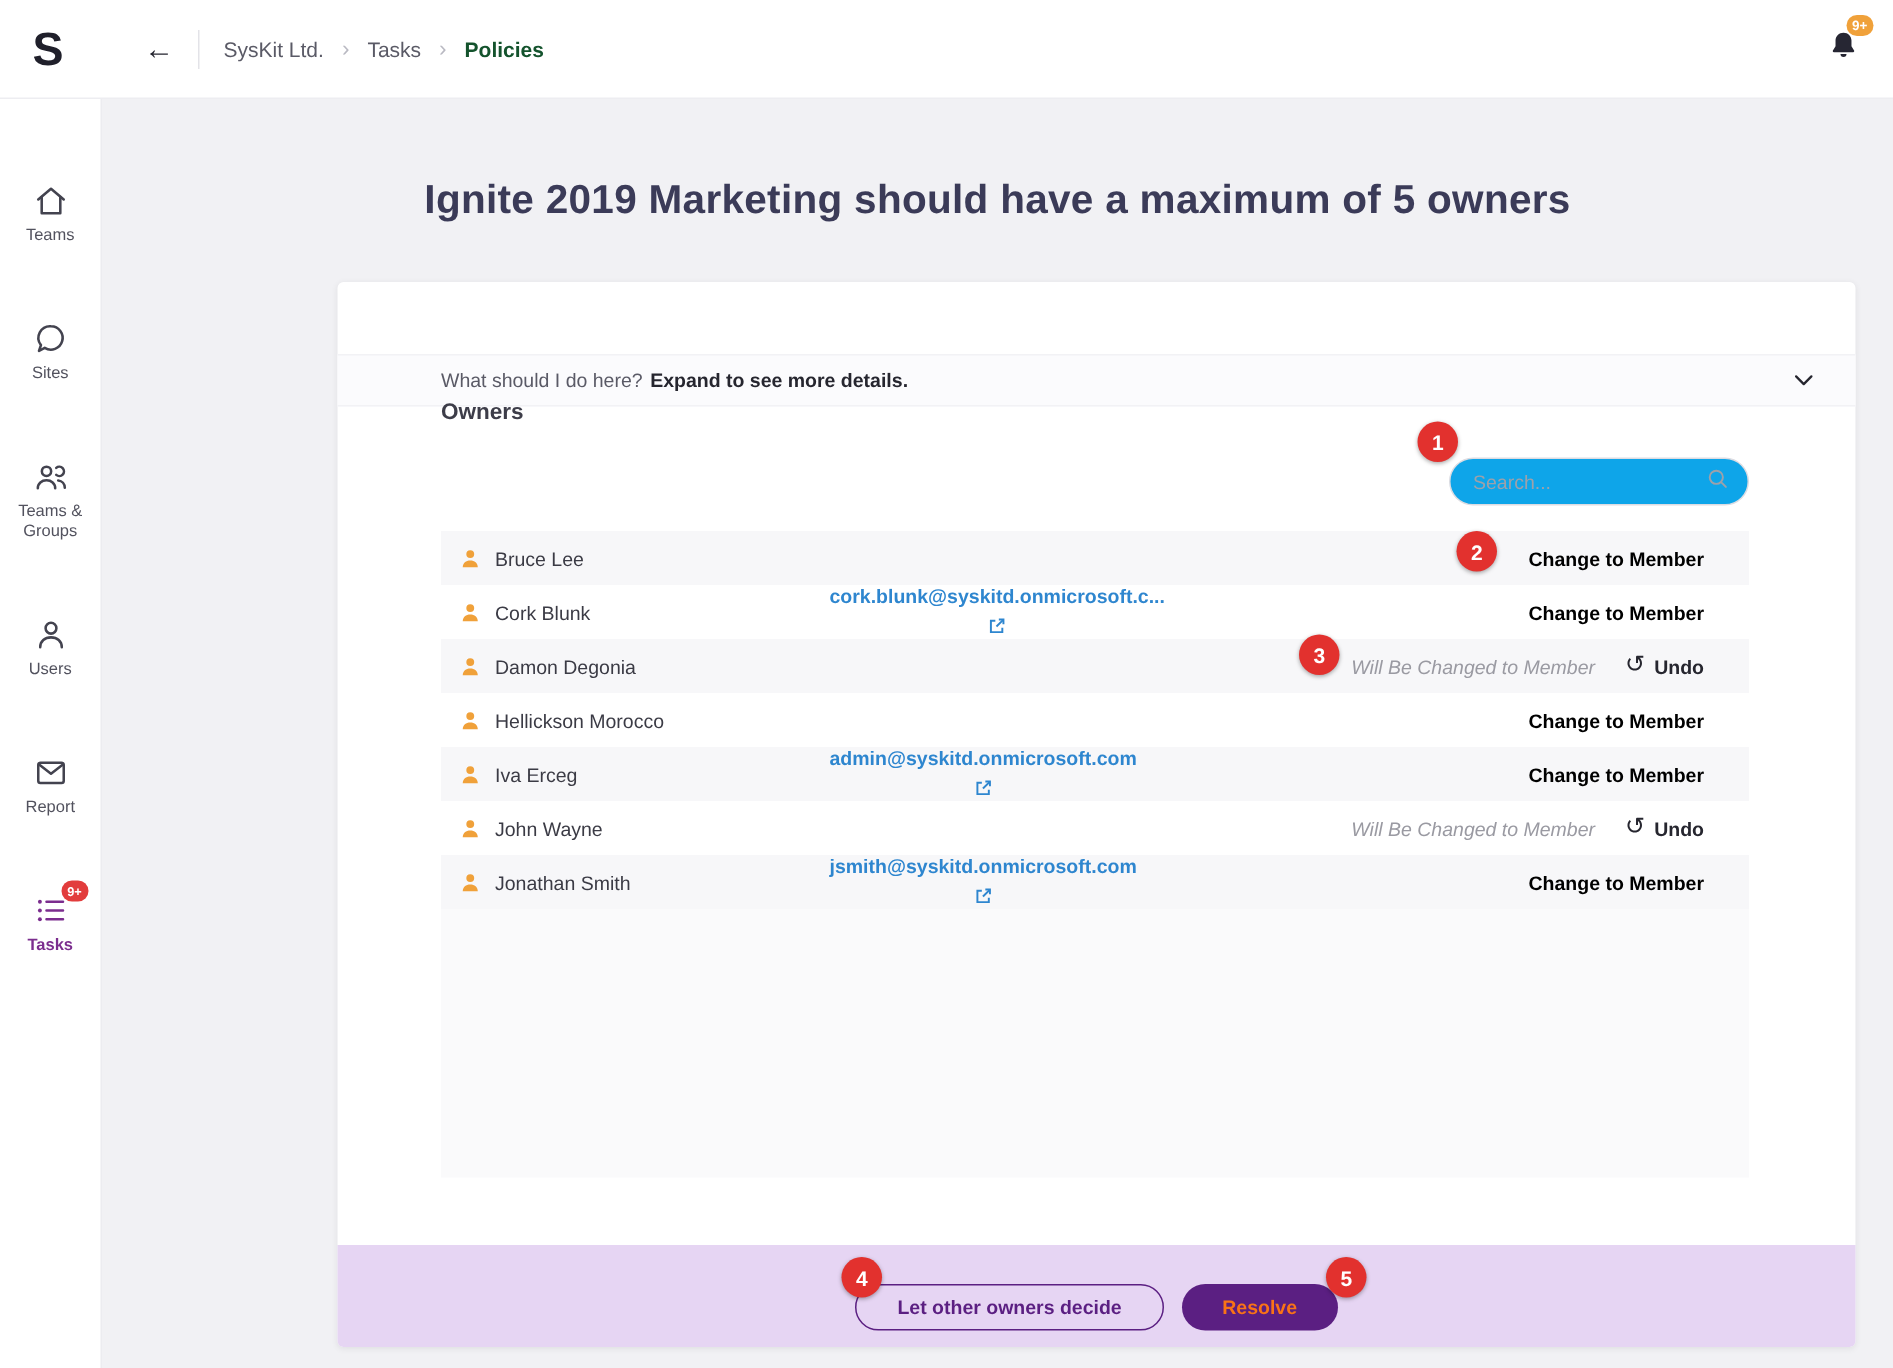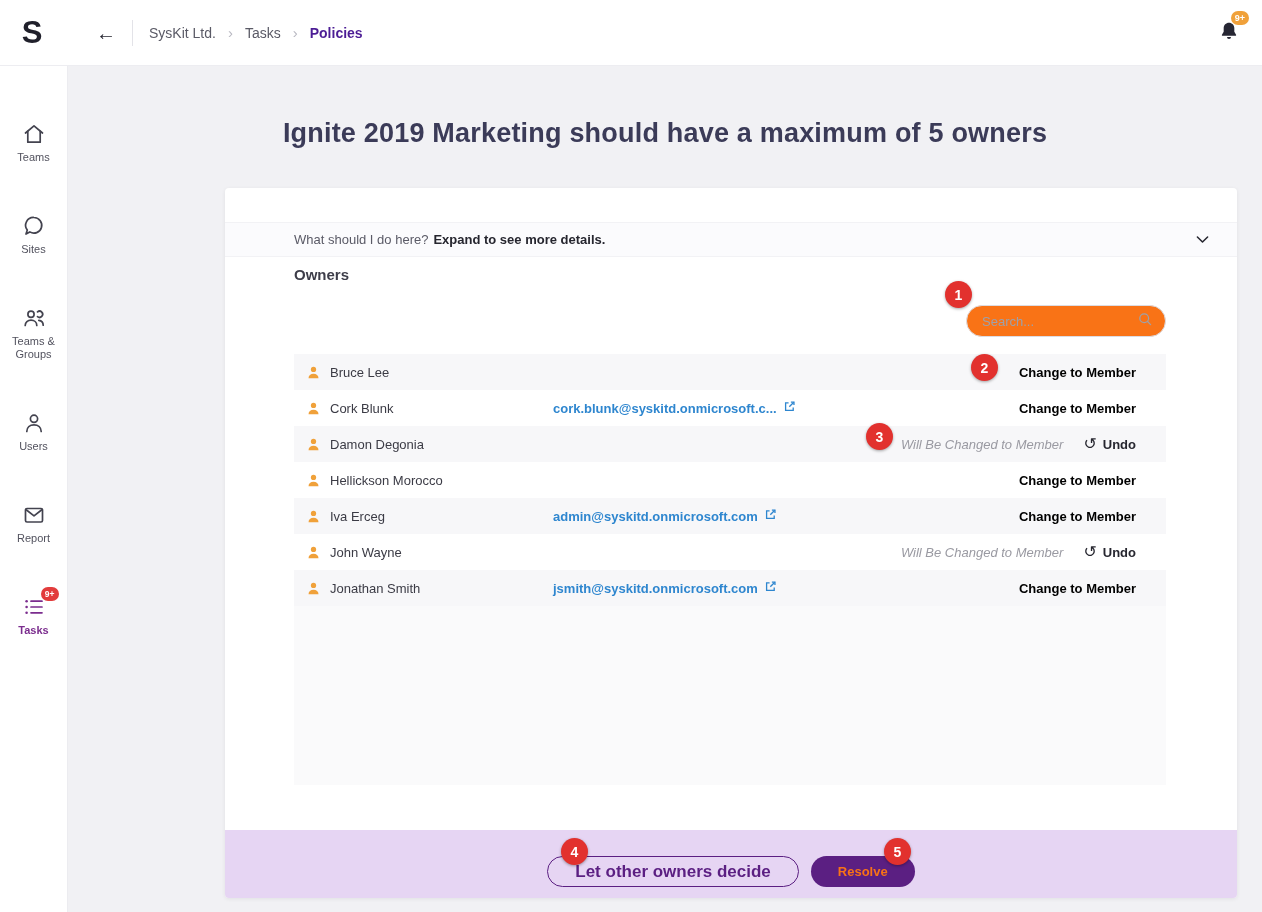--- a/index.html
+++ b/index.html
@@ -8,21 +8,21 @@
 
   
   .topbar { position:absolute; top:0; left:0; width:1262px; height:66px; background:#fff;
     display:flex; align-items:center; z-index:6; border-bottom:1px solid #ededf1; }
   .logo { width:40px; margin-left:12px; font-size:31px; font-weight:800; color:#20202b;
     text-align:center; cursor:pointer; }
   .back { margin-left:44px; font-size:20px; color:#23232e; cursor:pointer; line-height:1; }
   .tb-divider { width:1px; height:26px; background:#e3e3e8; margin:0 16px 0 16px; }
   .crumbs { display:flex; align-items:center; gap:12px; font-size:14px; color:#5a5a66; }
   .crumb { cursor:pointer; }
-  .crumb.current { color:#4c1d95; font-weight:700; cursor:default; }
+  .crumb.current { color:#14532d; font-weight:700; cursor:default; }
   .crumb-sep { color:#b9b9c2; font-size:15px; }
   .bell-wrap { margin-left:auto; margin-right:22px; position:relative; cursor:pointer; }
   .bell-badge { position:absolute; top:-9px; right:-9px; background:#f0a13a; color:#fff;
     font-size:9px; font-weight:700; border-radius:9px; padding:2px 4px; min-width:17px; text-align:center; }
 
   
   .sidebar { position:absolute; top:66px; left:0; width:68px; height:846px; background:#fff;
     border-right:1px solid #ececf0; display:flex; flex-direction:column; align-items:center;
     padding-top:56px; z-index:5; }
   .side-item { display:flex; flex-direction:column; align-items:center; margin-bottom:50px;
@@ -37,55 +37,55 @@
     font-size:8.5px; font-weight:700; border-radius:8px; padding:2px 4px; }
 
   
   .content { position:absolute; top:66px; left:68px; width:1194px; height:846px; background:#f1f1f4; }
   .page-title { position:absolute; top:52px; left:0; width:100%; text-align:center;
     font-size:27px; font-weight:700; color:#3b3b58; letter-spacing:.2px; }
 
   .card { position:absolute; left:157px; top:122px; width:1012px; height:710px; background:#fff;
     border-radius:4px; box-shadow:0 1px 4px rgba(0,0,0,.07); }
 
-  .help-row { position:absolute; top:34px; left:0; width:100%; height:35px; background:#fbfbfd;
+  .help-row { position:absolute; top:48px; left:0; width:100%; height:35px; background:#fbfbfd;
     border-top:1px solid #f2f2f5; border-bottom:1px solid #f2f2f5; display:flex; align-items:center;
     padding:0 26px 0 69px; font-size:13px; color:#5a5a66; }
   .help-bold { font-weight:700; color:#26262f; margin-left:5px;text-align:center; }
   .expand-chevron { margin-left:auto; cursor:pointer; display:flex; align-items:center; }
 
   .section-label { position:absolute; top:78px; left:69px; font-size:15px; font-weight:600; color:#3d3d49; }
 
   .search-box { position:absolute; top:117px; left:741px; width:200px; height:32px;
-    border:1px solid #dcdce2; border-radius:16px; background:#f97316; display:flex; align-items:center;
+    border:1px solid #dcdce2; border-radius:16px; background:#0ea5e9; display:flex; align-items:center;
     padding:0 12px 0 15px; }
   .search-box input { border:none; outline:none; flex:1; font-size:13px; color:#44444e;
     font-family:inherit; background:transparent; min-width:0; }
   .search-box input::placeholder { color:#9da1aa; }
 
   .table { position:absolute; top:166px; left:69px; width:872px; }
   .row { height:36px; display:flex; align-items:center; padding:0 30px 0 12px; font-size:13px;
     position:relative; background:#fff; }
   .row.alt { background:#f7f7f9; }
   .person-icon { width:15px; height:15px; margin-right:9px; flex:0 0 auto; }
   .oname { color:#3b3b45; }
   .email { position:absolute; left:259px; display:flex; align-items:center; gap:6px;
-    color:#2e86cf; font-weight:600; cursor:pointer; }
+    color:#2e86cf; font-weight:600; cursor:pointer;flex-direction:column; }
   .row-right { margin-left:auto; display:flex; align-items:center; gap:20px; }
   .change-link { color:#000000; font-weight:700; cursor:pointer; }
   .status-text { font-style:italic; color:#9a9aa2; }
   .undo-btn { display:flex; align-items:center; gap:6px; color:#26262f; font-weight:700; cursor:pointer; }
   .undo-glyph { font-size:16px; font-weight:400; line-height:1; }
   .table-filler { height:179px; background:#fafafb; }
 
   .card-footer { position:absolute; bottom:0; left:0; width:100%; height:68px; background:#e6d5f3;
     border-radius:0 0 4px 4px; display:flex; justify-content:center; align-items:flex-start;
     padding-top:26px; gap:12px; }
   .btn-outline { height:31px; padding:0 27px; border:1.5px solid #5b1f82; color:#5b1f82;
-    border-radius:16px; background:transparent; font-weight:700; font-size:17px;
+    border-radius:16px; background:transparent; font-weight:700; font-size:13px;
     font-family:inherit; cursor:pointer; }
   .btn-solid { height:31px; padding:0 27px; background:#5b1f82; color:#f97316; border:none;
     border-radius:16px; font-weight:700; font-size:13px; font-family:inherit; cursor:pointer; }
 
   
   .ann { position:absolute; width:27px; height:27px; border-radius:50%; background:#e2312e;
     color:#fff; font-size:14px; font-weight:700; display:flex; align-items:center;
     justify-content:center; z-index:20; box-shadow:0 1px 3px rgba(0,0,0,.35); }
   .ann1 { left:945px; top:281px; }
   .ann2 { left:971px; top:354px; }

